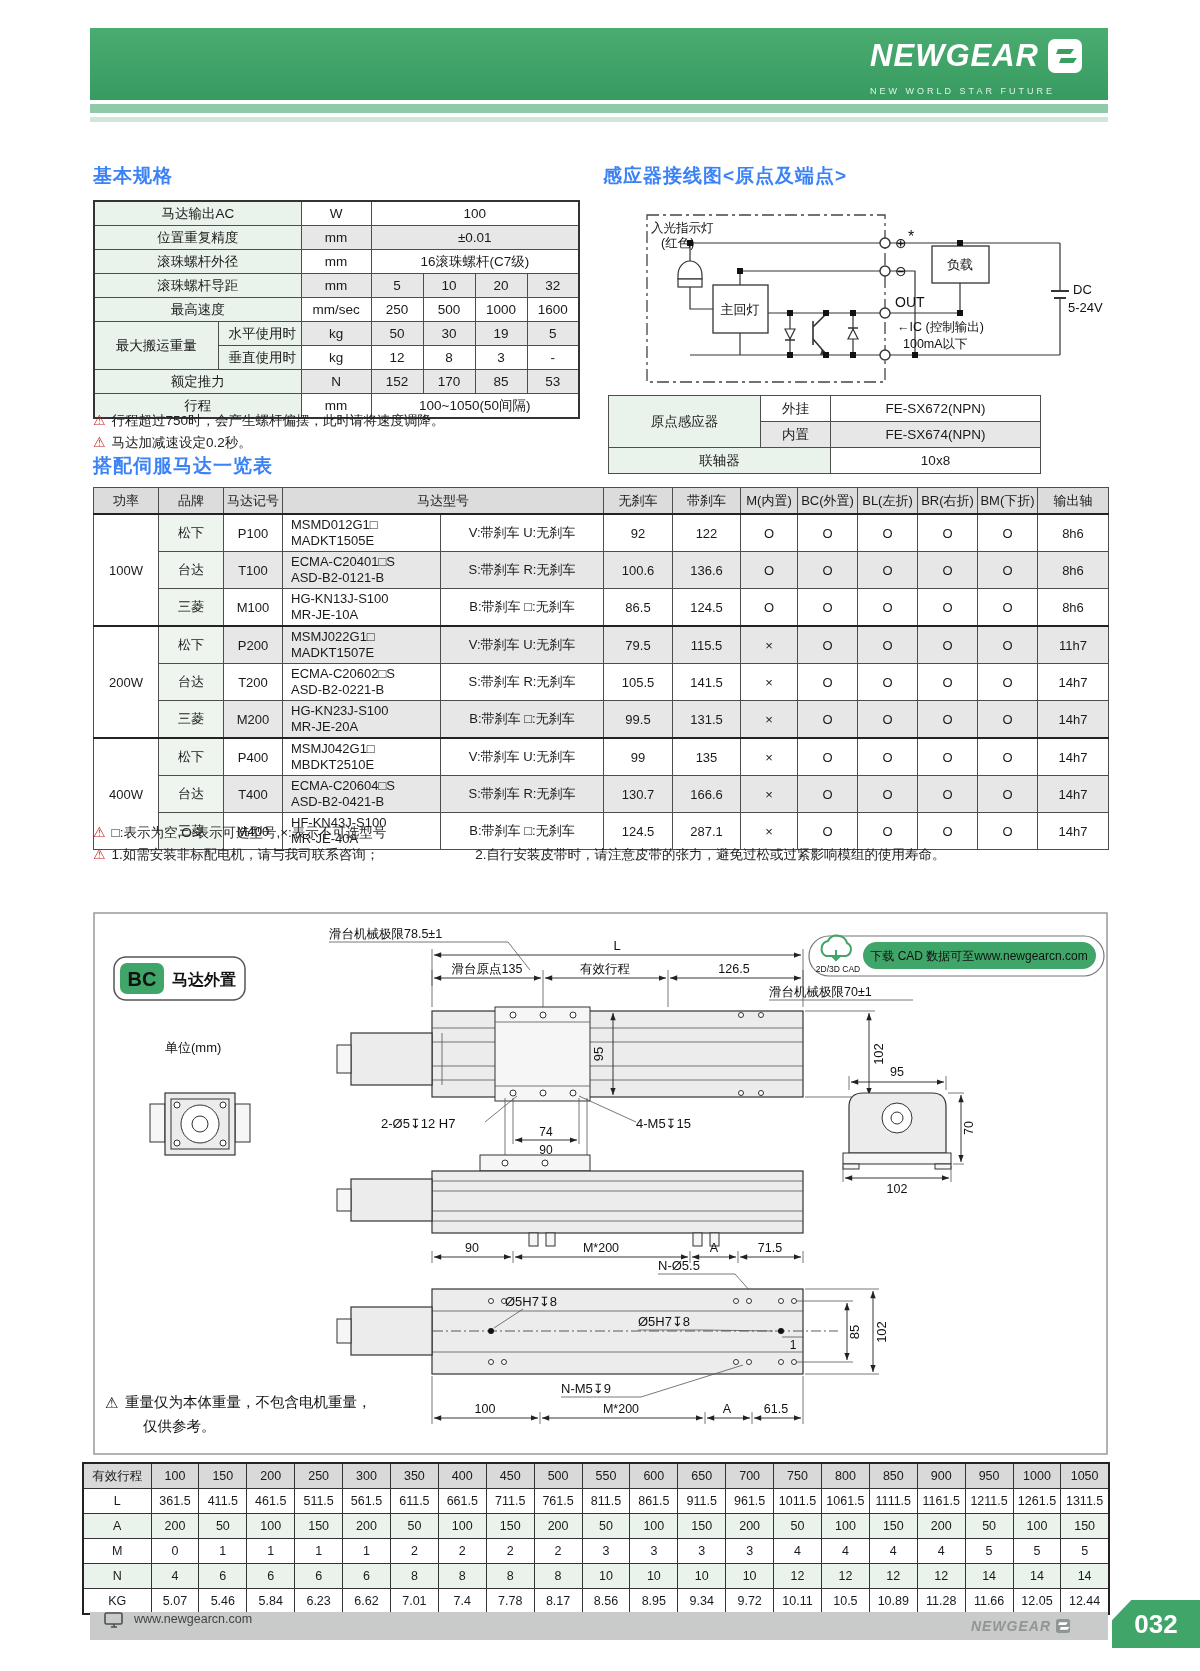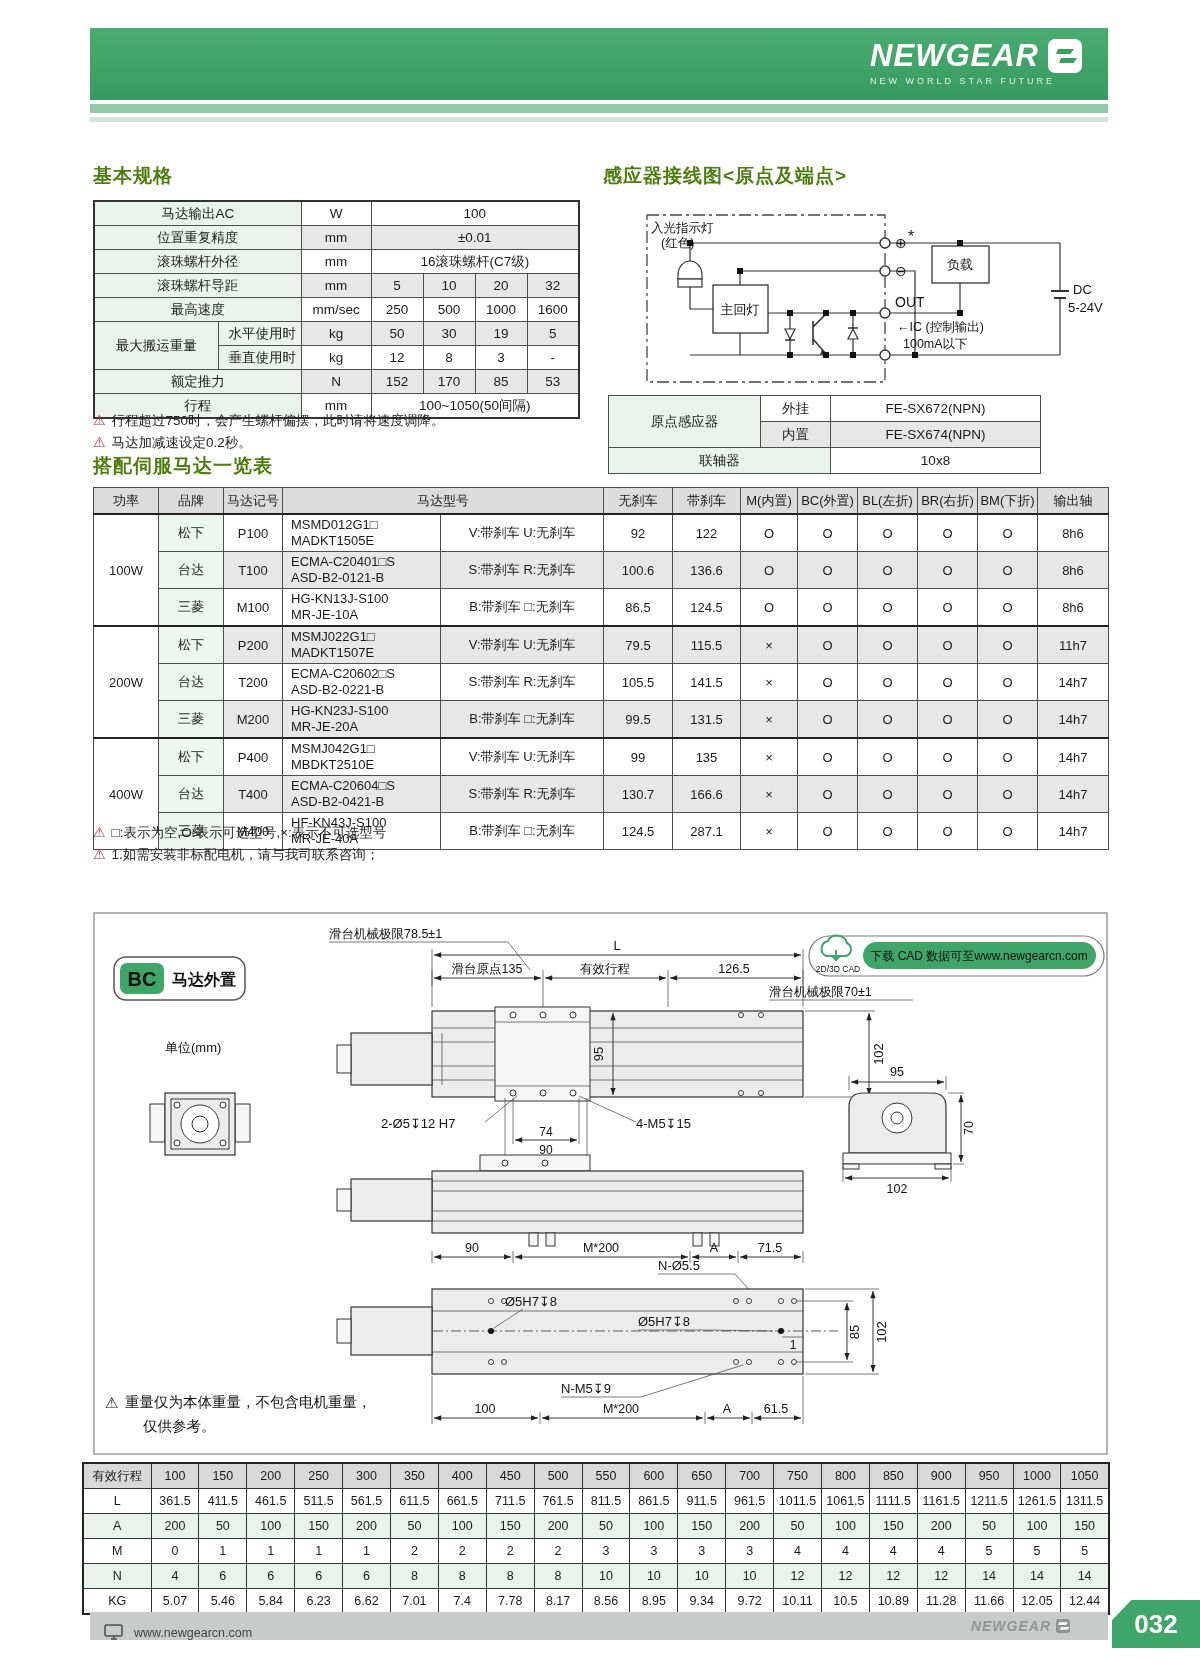--- a/index.html
+++ b/index.html
@@ -7,24 +7,24 @@
         font-family:"Liberation Sans","DejaVu Sans",sans-serif;overflow:hidden;color:#1a1a1a;}
   .abs{position:absolute;}
   
   .banner{position:absolute;left:90px;top:28px;width:1018px;height:72px;
           background:linear-gradient(180deg,#4aac70,#379a60);}
   .stripe1{position:absolute;left:90px;top:104px;width:1018px;height:9px;background:#8ecaa7;}
   .stripe2{position:absolute;left:90px;top:117px;width:1018px;height:5px;background:#cfe7da;}
   .brand{position:absolute;right:26px;top:10px;color:#fff;}
   .brand-row{display:flex;align-items:center;gap:9px;}
   .brand-name{font-size:31px;font-weight:bold;font-style:italic;letter-spacing:1px;}
-  .brand-tag{font-size:9px;letter-spacing:3px;color:#e2f2e9;margin-top:2px;}
+  .brand-tag{font-size:9px;letter-spacing:3px;color:#e2f2e9;margin-top:12px;}
   .mark{width:34px;height:34px;background:#fff;border-radius:7px;display:flex;align-items:center;justify-content:center;}
   
-  .sec-title{position:absolute;font-size:19px;font-weight:bold;color:#4d7c0f;letter-spacing:1px;}
+  .sec-title{position:absolute;font-size:19px;font-weight:bold;color:#3b82f6;letter-spacing:1px;}
   
   table{border-collapse:collapse;table-layout:fixed;}
   td,th{overflow:hidden;white-space:nowrap;}
   
   .spec{border:2px solid #333;}
   .spec td{border:1px solid #4d4d4d;height:23px;font-size:13.5px;text-align:center;padding:0 10px;}
   .spec .g{background:#eaf3eb;}
   .spec tr.alt td:not(.g){background:#e7e7e7;}
   
   .sensorT{border:1.5px solid #333;}
@@ -45,21 +45,21 @@
   .stroke tr.hd td{background:#d9d9d9;}
   .stroke tr.alt2 td{background:#e9f3ec;}
   
   .note{position:absolute;font-size:13.5px;color:#222;display:flex;gap:6px;align-items:baseline;}
   .warn{color:#c32222;font-size:14px;font-weight:bold;}
   
   svg text{font-family:"Liberation Sans","DejaVu Sans",sans-serif;fill:#111;}
   .t{font-size:13px;} .s{font-size:12px;} .s2{font-size:12.5px;}
   
   .footbar{position:absolute;left:90px;top:1612px;width:1018px;height:28px;background:#c9cbca;
-           display:flex;align-items:flex-end;}
+           display:flex;align-items:flex-start;}
   .footsite{font-size:12.5px;color:#3e4543;margin-left:10px;}
   .footbrand{position:absolute;right:130px;top:1618px;color:#8f9693;font-weight:bold;font-style:italic;
              font-size:14px;letter-spacing:1px;display:flex;gap:5px;align-items:center;}
   .pagetab{position:absolute;left:1112px;top:1600px;width:88px;height:48px;background:#3fa568;
            clip-path:polygon(22% 0,100% 0,100% 100%,0 100%,0 42%);
            display:flex;align-items:center;justify-content:center;color:#fff;font-size:26px;font-weight:bold;}
 </style>
 </head>
 <body>
 
@@ -435,20 +435,21 @@
         </tr>
       </tbody>
   </table>
   <div class="note" style="left:93px;top:824px;">
     <span class="warn">⚠</span>
     <span>□:表示为空,O:表示可选型号,×:表示不可选型号</span>
   </div>
   <div class="note" style="left:93px;top:846px;">
     <span class="warn">⚠</span>
     <span>1.如需安装非标配电机，请与我司联系咨询；</span>
+    <span style="margin-left:90px;">2.自行安装皮带时，请注意皮带的张力，避免过松或过紧影响模组的使用寿命。</span>
   </div>
 
   <svg class="abs" style="left:93px;top:912px;" width="1015" height="543" viewBox="0 0 1015 543">
     <defs>
       <marker id="ae" markerWidth="9" markerHeight="8" refX="8" refY="3" orient="auto">
           <path d="M0,0L8,3L0,6Z" fill="#222"></path>
         </marker>
       <marker id="as" markerWidth="9" markerHeight="8" refX="0" refY="3" orient="auto">
           <path d="M8,0L0,3L8,6Z" fill="#222"></path>
         </marker>

